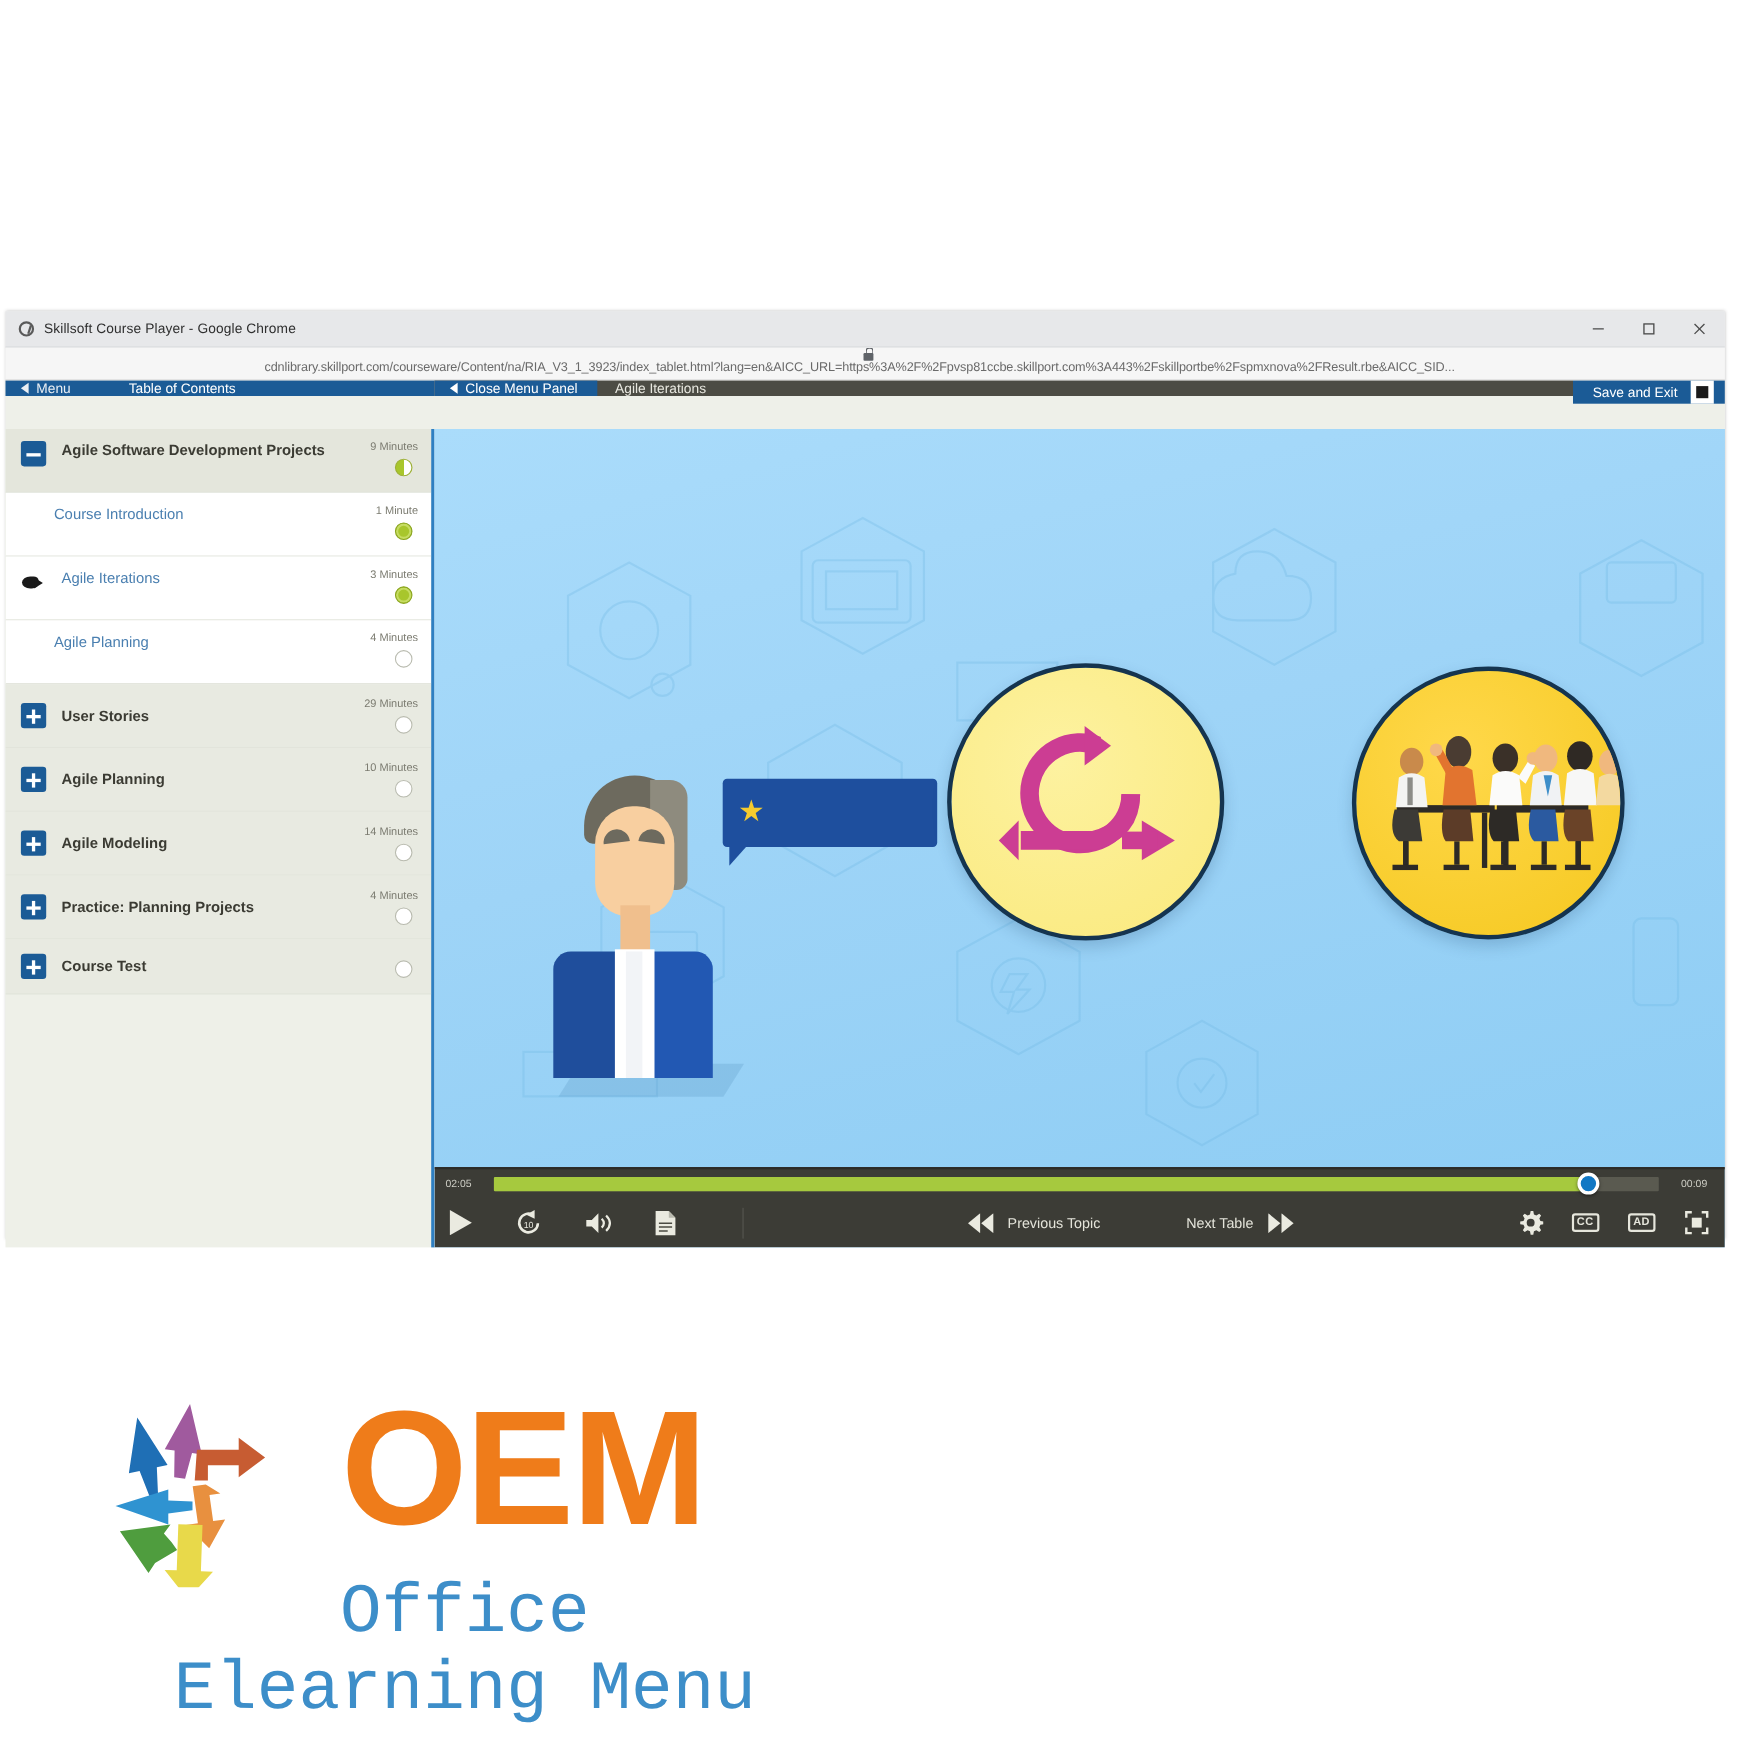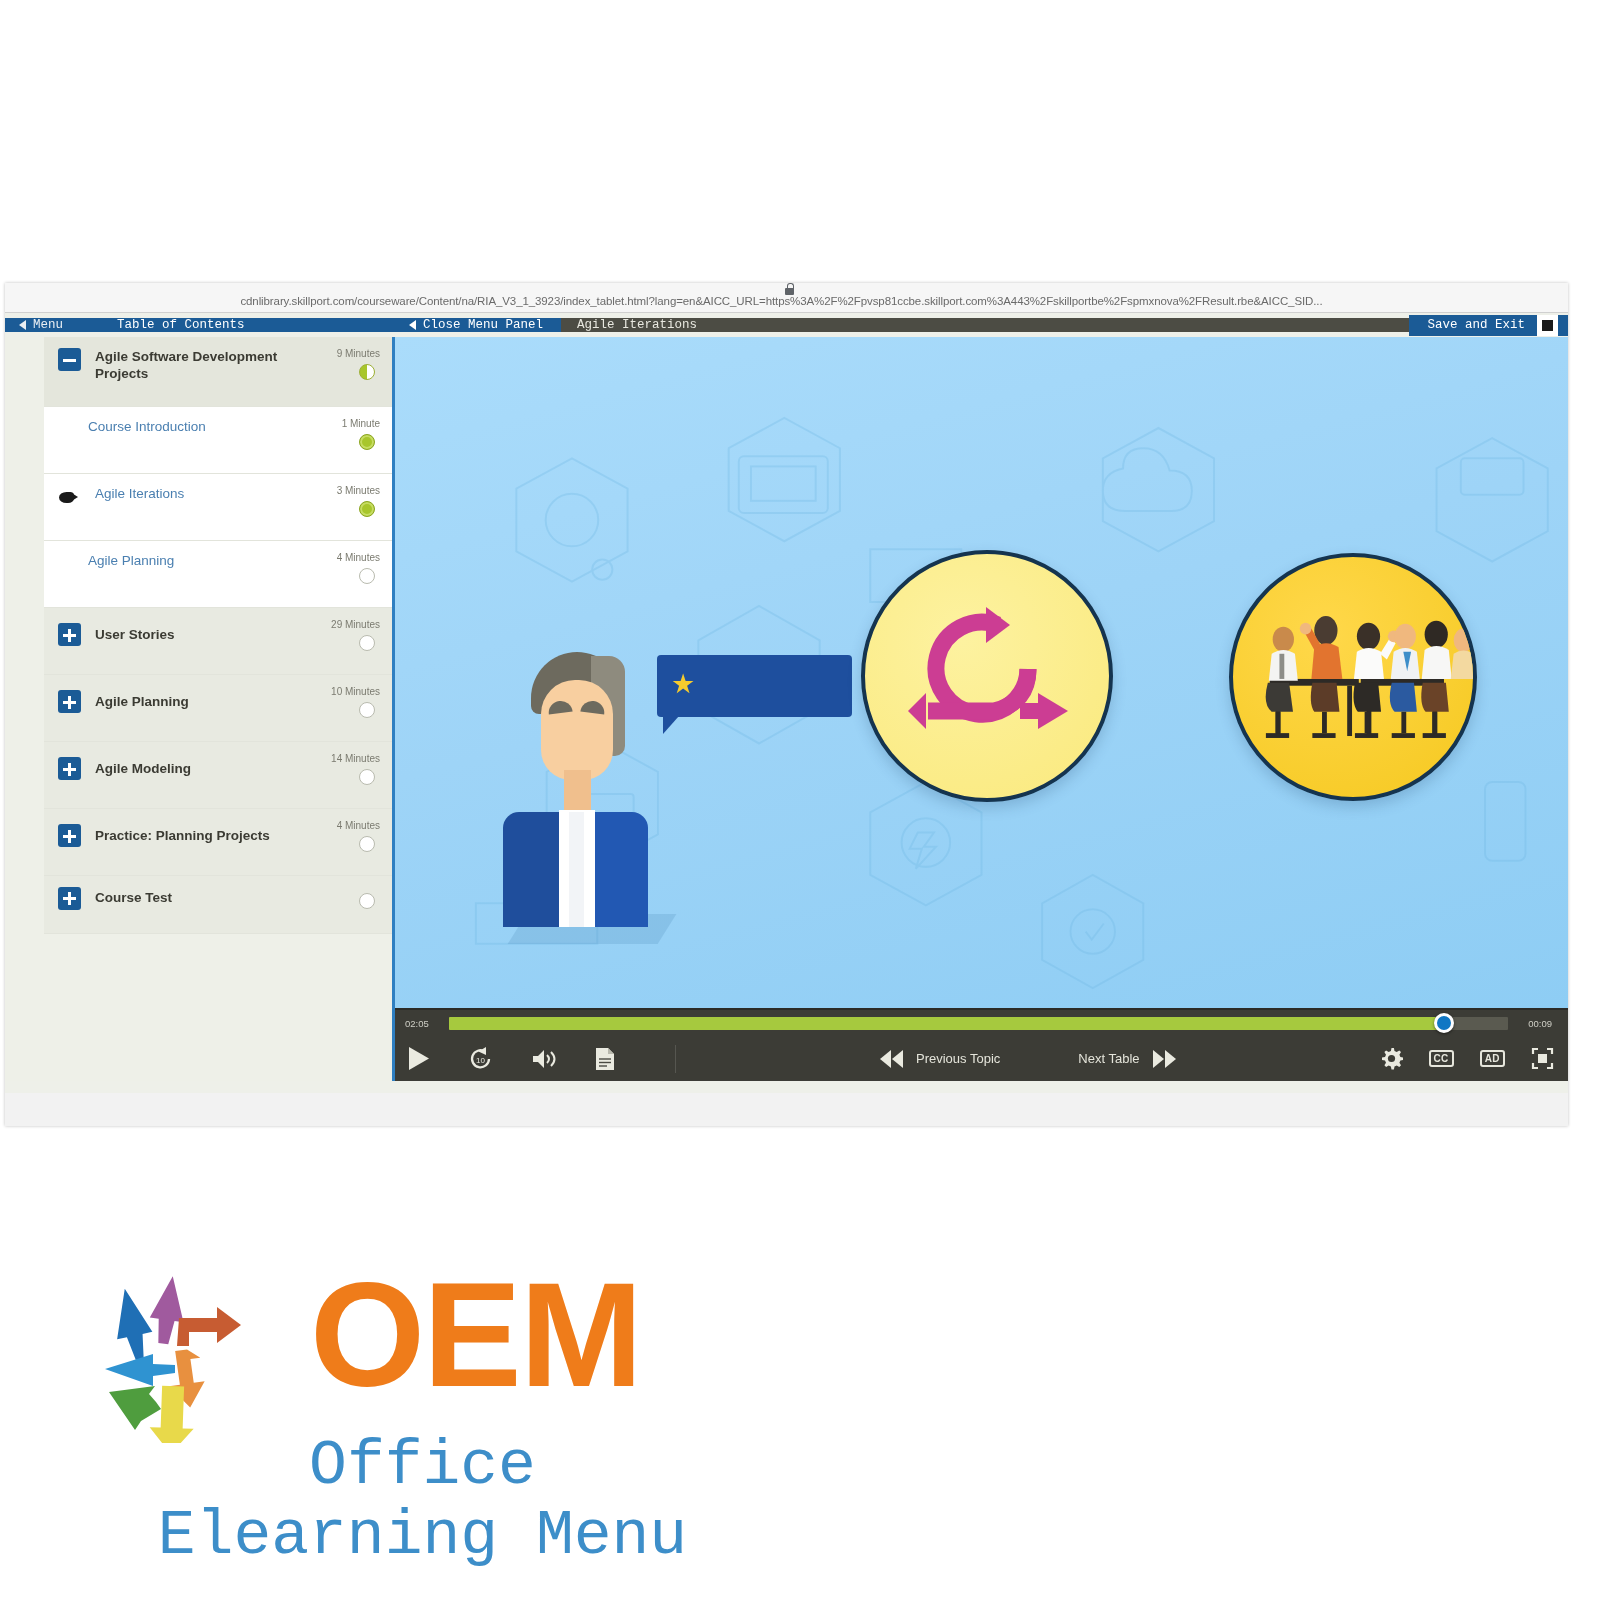--- a/index.html
+++ b/index.html
@@ -78,21 +78,21 @@
   }
 
   
   #player {
     position: relative;
     height: calc(100% - 63px);
     background: #eef0e9;
   }
 
   
-  .topnav { height: 24px; display: flex; align-items: center; font-family: Liberation Mono, monospace; }
+  .topnav { height: 44px; display: flex; align-items: flex-start; }
   .nav-left {
     width: 390px; background: #1b5b96;
     display: flex; align-items: center;
   }
   .nav-menu {
     display: flex; align-items: center; gap: 7px;
     padding-left: 14px; width: 112px;
     color: #e9eef3; font-size: 12.5px;
   }
   .nav-toc { color: #ffffff; font-size: 12.5px; }
@@ -132,25 +132,24 @@
   .app-body { display: flex; height: calc(100% - 36px); }
 
   
   .sidebar {
     width: 390px; background: #eef0e8;
     border-right: 3px solid #2f7fc1;
     overflow: hidden; position: relative;
   }
   .toc-item {
     display: flex; align-items: flex-start;
-    padding: 11px 12px 23px 14px;
+    padding: 11px 12px 11px 14px;
     border-bottom: 1px solid #e2e4db;
     min-height: 58px;
     position: relative;
-    margin-left: 39px;
   }
   .toc-item.root { background: #e4e6dc; }
   .toc-item.child { background: #ffffff; padding-left: 44px; }
   .toc-item.group { background: #e8eae1; align-items: center; }
 
   .expander {
     width: 23px; height: 23px; flex: none; margin-right: 14px;
     background: #1b5b96; border-radius: 3px;
     position: relative;
   }
@@ -360,20 +359,41 @@
     font-size: 63px; color: #3d8ec9; line-height: 70px;
     font-family: Liberation Mono, monospace;
     text-align: center;
   }
 </style>
 </head>
 <body>
 
 <div id="browser-window">
 
+  <div class="titlebar">
+    <span class="tb-favicon"></span>
+    <span class="tb-title">Skillsoft Course Player - Google Chrome</span>
+    <span class="tb-spacer"></span>
+    <span class="win-btn">
+      <svg width="12" height="12" viewBox="0 0 12 12">
+          <line x1="1" y1="6" x2="11" y2="6" stroke="#4a4a4a" stroke-width="1.2"></line>
+        </svg>
+    </span>
+    <span class="win-btn">
+      <svg width="12" height="12" viewBox="0 0 12 12">
+          <rect x="1.5" y="1.5" width="9" height="9" fill="none" stroke="#4a4a4a" stroke-width="1.2"></rect>
+        </svg>
+    </span>
+    <span class="win-btn">
+      <svg width="12" height="12" viewBox="0 0 12 12">
+          <line x1="1.5" y1="1.5" x2="10.5" y2="10.5" stroke="#4a4a4a" stroke-width="1.2"></line>
+          <line x1="10.5" y1="1.5" x2="1.5" y2="10.5" stroke="#4a4a4a" stroke-width="1.2"></line>
+        </svg>
+    </span>
+  </div>
 
   <div class="urlbar">
     <span class="lock-icon"></span>
     <span class="url-text">cdnlibrary.skillport.com/courseware/Content/na/RIA_V3_1_3923/index_tablet.html?lang=en&amp;AICC_URL=https%3A%2F%2Fpvsp81ccbe.skillport.com%3A443%2Fskillportbe%2Fspmxnova%2FResult.rbe&amp;AICC_SID...</span>
   </div>
 
   <div id="player">
 
     <div class="topnav">
       <div class="nav-left">

